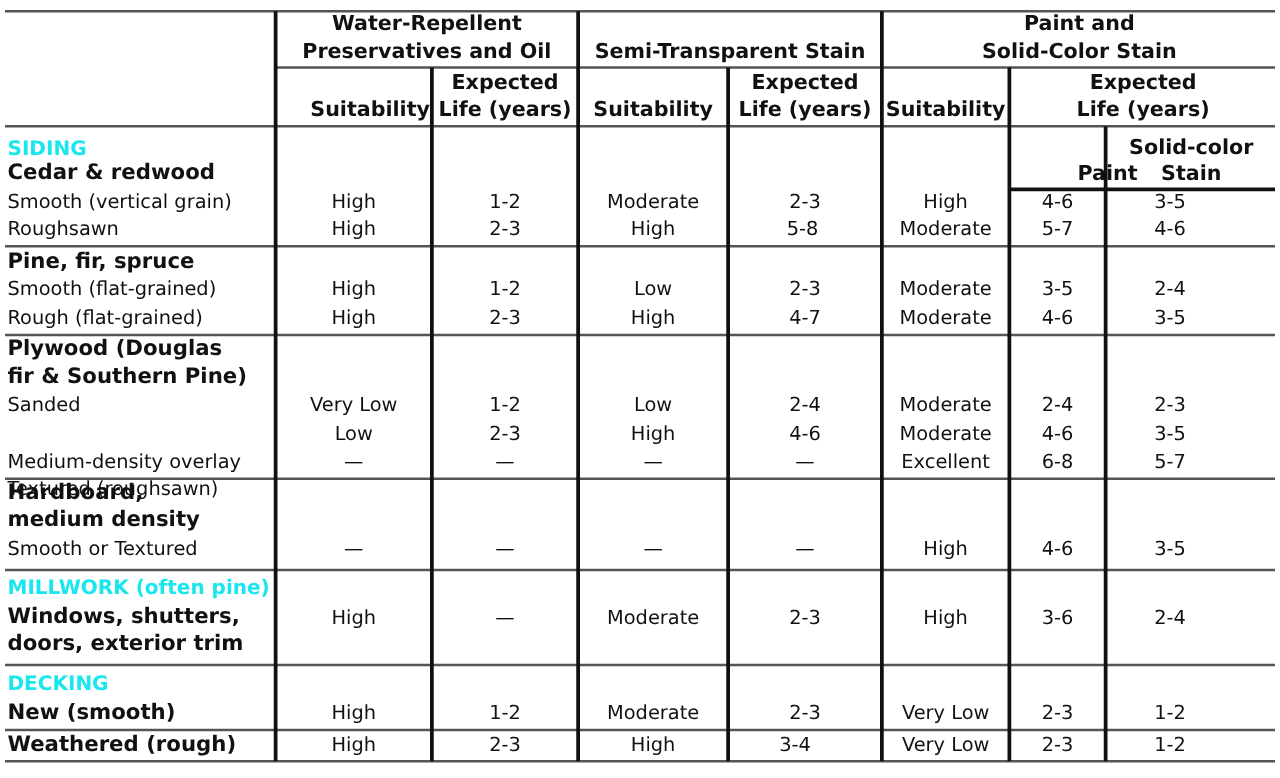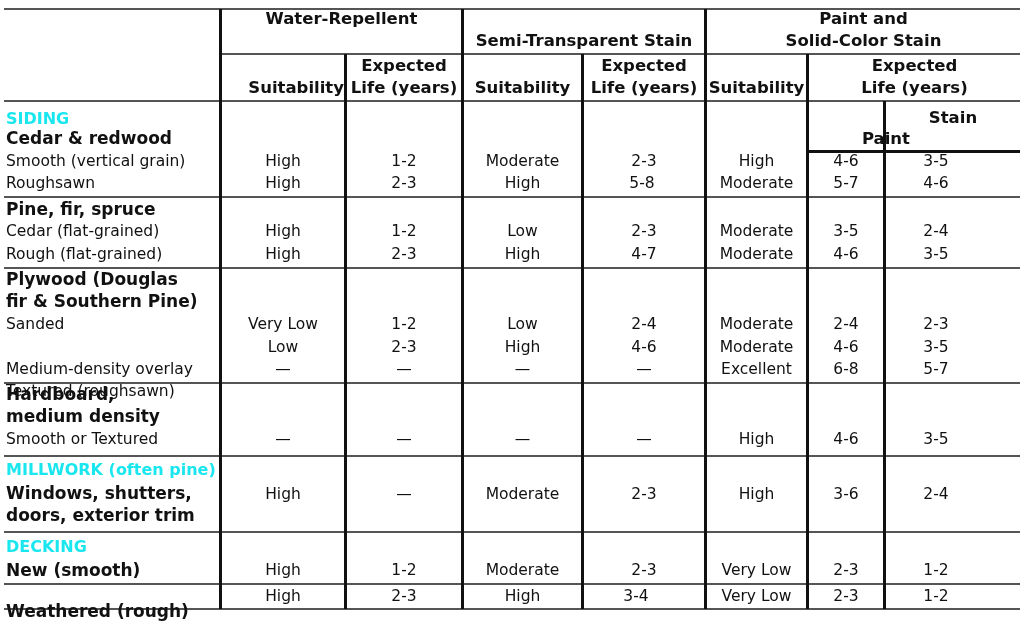--- a/index.html
+++ b/index.html
@@ -36,20 +36,21 @@
   <div class="vline" style="left:344px;top:54px;height:555px;"></div>
   <div class="vline" style="left:461px;top:9px;height:600px;"></div>
   <div class="vline" style="left:581px;top:54px;height:555px;"></div>
   <div class="vline" style="left:704px;top:9px;height:600px;"></div>
   <div class="vline" style="left:806px;top:54px;height:555px;"></div>
   <div class="vline" style="left:883px;top:101px;height:508px;"></div>
 
 
   <div class="t hdr" style="left:222px;top:8px;width:239px;">
     <div>Water-Repellent</div>
+    <div>Preservatives and Oil</div>
   </div>
   <div class="t hdr" style="left:464px;top:30px;width:240px;">
     <div>Semi-Transparent Stain</div>
   </div>
   <div class="t hdr" style="left:707px;top:8px;width:313px;">
     <div>Paint and</div>
     <div>Solid-Color Stain</div>
   </div>
 
   <div class="t hdr" style="left:222px;top:77px;width:122px;text-align:right;">Suitability</div>
@@ -62,20 +63,21 @@
     <div>Expected</div>
     <div>Life (years)</div>
   </div>
   <div class="t hdr" style="left:707px;top:77px;width:99px;">Suitability</div>
   <div class="t hdr" style="left:809px;top:55px;width:211px;">
     <div>Expected</div>
     <div>Life (years)</div>
   </div>
   <div class="t hdr" style="left:809px;top:128px;width:72px;text-align:right;padding-left:29px;">Paint</div>
   <div class="t hdr" style="left:886px;top:107px;width:134px;line-height:21px;">
+    <div>Solid-color</div>
     <div>Stain</div>
   </div>
 
   <div id="body-rows">
       <div class="t cyan" style="left: 6px; top: 107px;">SIDING</div>
       <div class="t b" style="left: 6px; top: 127px;">Cedar &amp; redwood</div>
       <div class="t n" style="left: 6px; top: 150px;">Smooth (vertical grain)</div>
       <div class="t n c" style="left: 222px; top: 150px; width: 122px;">High</div>
       <div class="t n c" style="left: 347px; top: 150px; width: 114px;">1-2</div>
       <div class="t n c" style="left: 464px; top: 150px; width: 117px;">Moderate</div>
@@ -85,21 +87,21 @@
       <div class="t n c" style="left: 886px; top: 150px; width: 100px;">3-5</div>
       <div class="t n" style="left: 6px; top: 172px;">Roughsawn</div>
       <div class="t n c" style="left: 222px; top: 172px; width: 122px;">High</div>
       <div class="t n c" style="left: 347px; top: 172px; width: 114px;">2-3</div>
       <div class="t n c" style="left: 464px; top: 172px; width: 117px;">High</div>
       <div class="t n c" style="left: 584px; top: 172px; width: 116px;">5-8</div>
       <div class="t n c" style="left: 707px; top: 172px; width: 99px;">Moderate</div>
       <div class="t n c" style="left: 809px; top: 172px; width: 74px;">5-7</div>
       <div class="t n c" style="left: 886px; top: 172px; width: 100px;">4-6</div>
       <div class="t b" style="left: 6px; top: 198px;">Pine, fir, spruce</div>
-      <div class="t n" style="left: 6px; top: 220px;">Cedar (flat-grained)</div>
+      <div class="t n" style="left: 6px; top: 220px;">Smooth (flat-grained)</div>
       <div class="t n c" style="left: 222px; top: 220px; width: 122px;">High</div>
       <div class="t n c" style="left: 347px; top: 220px; width: 114px;">1-2</div>
       <div class="t n c" style="left: 464px; top: 220px; width: 117px;">Low</div>
       <div class="t n c" style="left: 584px; top: 220px; width: 120px;">2-3</div>
       <div class="t n c" style="left: 707px; top: 220px; width: 99px;">Moderate</div>
       <div class="t n c" style="left: 809px; top: 220px; width: 74px;">3-5</div>
       <div class="t n c" style="left: 886px; top: 220px; width: 100px;">2-4</div>
       <div class="t n" style="left: 6px; top: 243px;">Rough (flat-grained)</div>
       <div class="t n c" style="left: 222px; top: 243px; width: 122px;">High</div>
       <div class="t n c" style="left: 347px; top: 243px; width: 114px;">2-3</div>
@@ -147,21 +149,21 @@
       <div class="t cyan" style="left: 6px; top: 458px;">MILLWORK (often pine)</div>
       <div class="t cyan" style="left: 6px; top: 535px;">DECKING</div>
       <div class="t b" style="left: 6px; top: 559px;">New (smooth)</div>
       <div class="t n c" style="left: 222px; top: 559px; width: 122px;">High</div>
       <div class="t n c" style="left: 347px; top: 559px; width: 114px;">1-2</div>
       <div class="t n c" style="left: 464px; top: 559px; width: 117px;">Moderate</div>
       <div class="t n c" style="left: 584px; top: 559px; width: 120px;">2-3</div>
       <div class="t n c" style="left: 707px; top: 559px; width: 99px;">Very Low</div>
       <div class="t n c" style="left: 809px; top: 559px; width: 74px;">2-3</div>
       <div class="t n c" style="left: 886px; top: 559px; width: 100px;">1-2</div>
-      <div class="t b" style="left: 6px; top: 585px; margin-top: 15px;">Weathered (rough)</div>
+      <div class="t b" style="left: 6px; top: 585px;">Weathered (rough)</div>
       <div class="t n c" style="left: 222px; top: 585px; width: 122px;">High</div>
       <div class="t n c" style="left: 347px; top: 585px; width: 114px;">2-3</div>
       <div class="t n c" style="left: 464px; top: 585px; width: 117px;">High</div>
       <div class="t n c" style="left: 584px; top: 585px; width: 104px;">3-4</div>
       <div class="t n c" style="left: 707px; top: 585px; width: 99px;">Very Low</div>
       <div class="t n c" style="left: 809px; top: 585px; width: 74px;">2-3</div>
       <div class="t n c" style="left: 886px; top: 585px; width: 100px;">1-2</div>
       <div class="t b" style="left: 6px; top: 482px;">Windows, shutters,</div>
       <div class="t b" style="left: 6px; top: 504px;">doors, exterior trim</div>
       <div class="t n c" style="left: 222px; top: 483px; width: 122px;">High</div>

